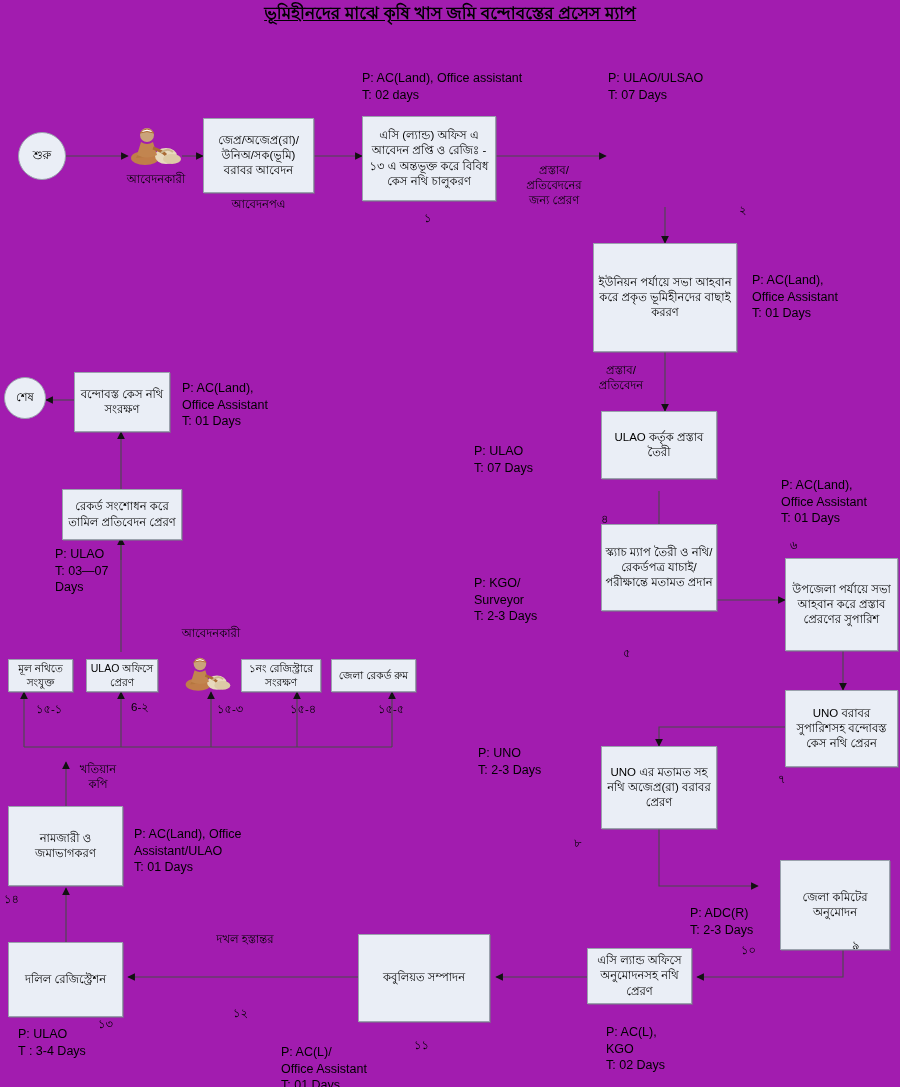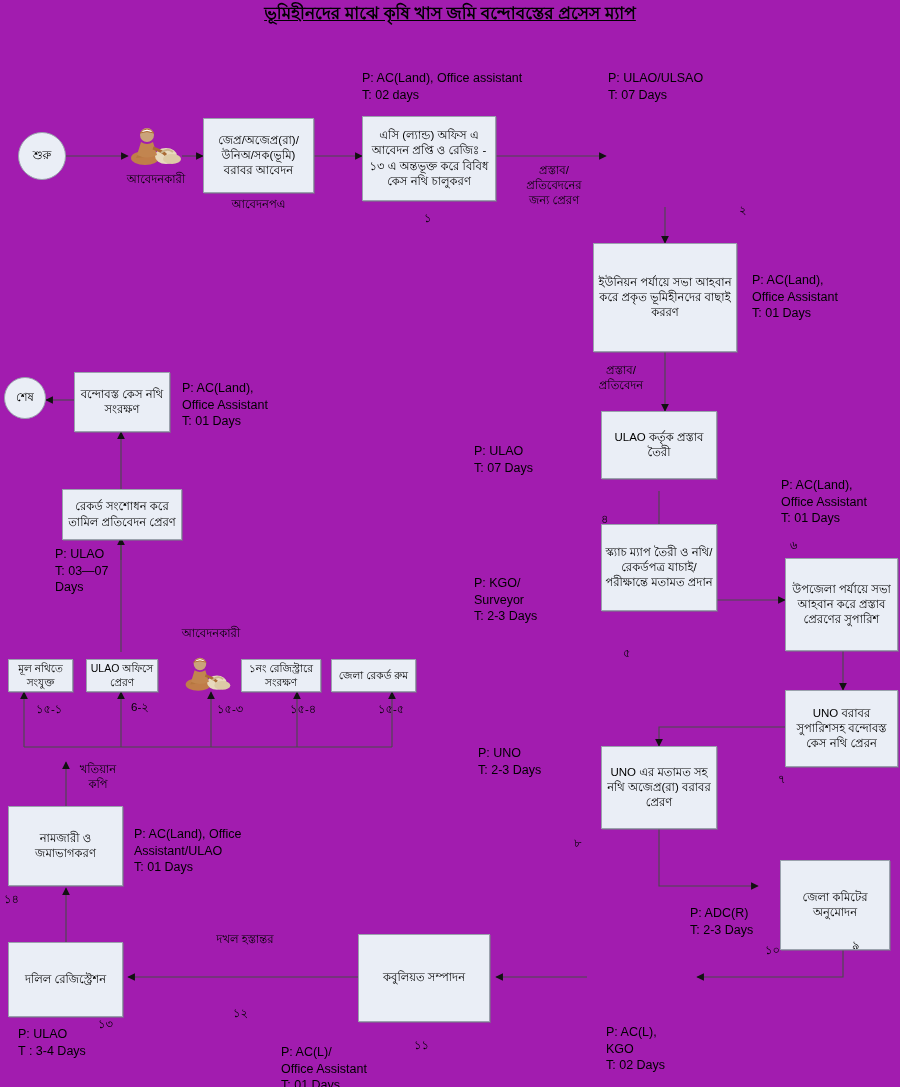--- a/index.html
+++ b/index.html
@@ -244,21 +244,26 @@
   <div class="num" style="left:574px;top:838px;">৮</div>
 
   <div class="node" style="left:758px;top:860px;width:110px;height:90px;margin-left:22px;">
     <span>জেলা কমিটের
 অনুমোদন</span>
   </div>
   <div class="pt" style="left:690px;top:905px;width:120px;">P: ADC(R)
 T: 2-3 Days</div>
   <div class="num" style="left:852px;top:940px;">৯</div>
 
-  <div class="num" style="left:732px;top:945px;padding-left:33px;">১০</div>
+  <div class="node" style="left:587px;top:948px;width:105px;height:56px;">
+    <span>এসি ল্যান্ড অফিসে
+অনুমোদনসহ নথি
+প্রেরণ</span>
+  </div>
+  <div class="num" style="left:708px;top:945px;padding-left:33px;">১০</div>
   <div class="pt" style="left:606px;top:1024px;width:120px;">P: AC(L),
     KGO
 T: 02 Days</div>
 
   <div class="node" style="left:358px;top:934px;width:132px;height:88px;">
     <span>কবুলিয়ত সম্পাদন</span>
   </div>
   <div class="num" style="left:414px;top:1040px;">১১</div>
   <div class="pt" style="left:281px;top:1044px;width:160px;">P: AC(L)/
 Office Assistant

